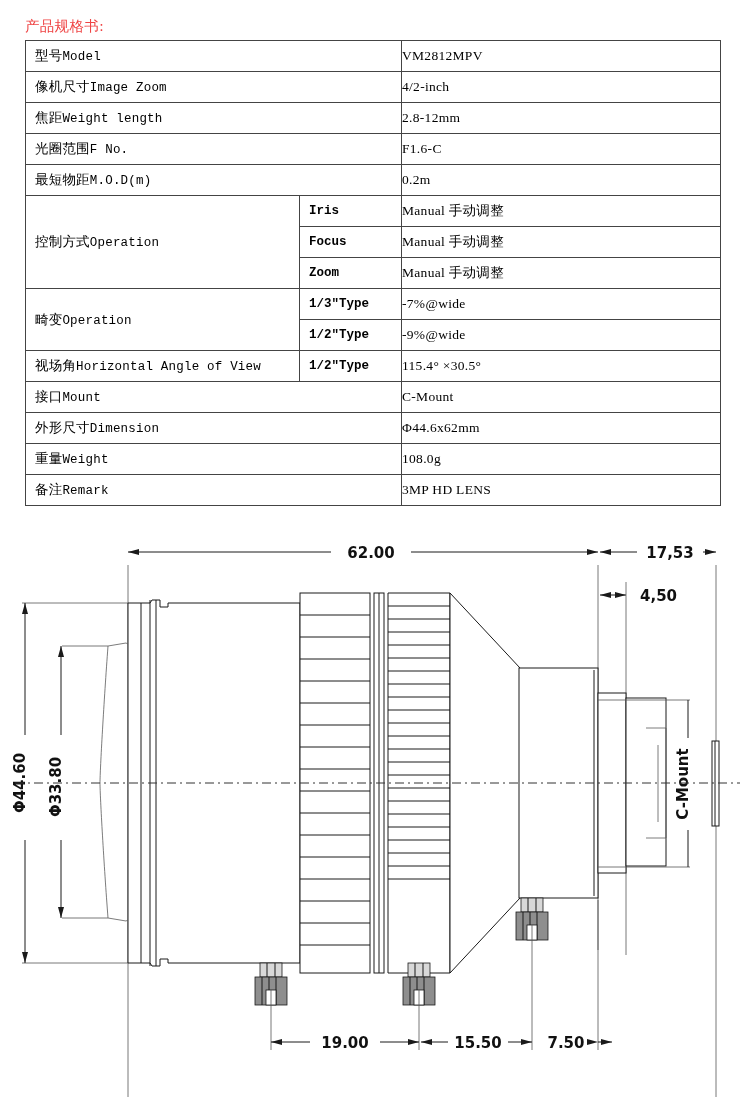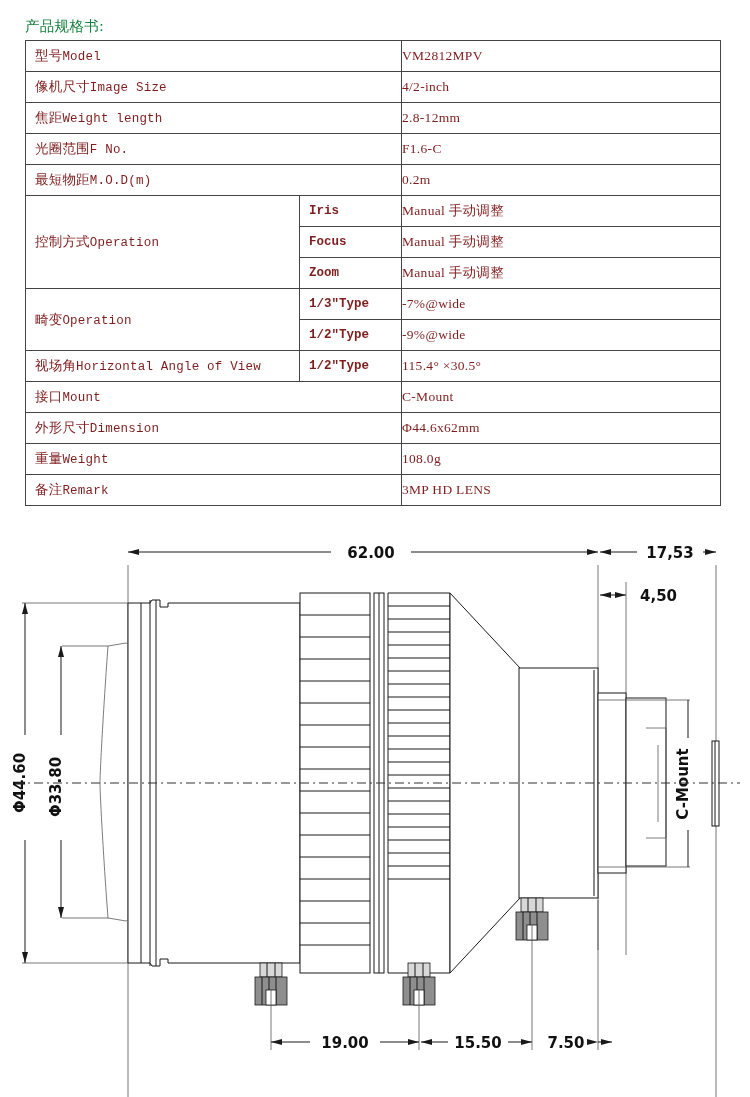--- a/index.html
+++ b/index.html
@@ -17,41 +17,41 @@
   }
 
   
   #spec-title {
     position: absolute;
     left: 25px;
     top: 17px;
     font-size: 14.5px;
     font-family: "DejaVu Sans", sans-serif;
     letter-spacing: 0.3px;
-    color: #15803d;
+    color: #ef4444;
     white-space: nowrap;
   }
 
   
   #spec-table {
     position: absolute;
     left: 25px;
     top: 40px;
     width: 695px;
     border-collapse: collapse;
     table-layout: fixed;
   }
   #spec-table td {
     border: 1px solid #444;
     height: 30px;
     padding: 0 0 0 0;
     font-size: 13.5px;
     vertical-align: middle;
     font-family: "Liberation Serif", "DejaVu Serif", serif;
-    color: #7f1d1d;
+    color: #000000;
     margin-top: 36px;
   }
   #spec-table td.label {
     padding-left: 9px;
     text-align: left;
     letter-spacing: 0.2px;
   }
   #spec-table td.subtype {
     padding-left: 9px;
     text-align: left;
@@ -150,21 +150,21 @@
     <col style="width:319px">
   </colgroup>
   <tbody>
 
     <tr>
       <td class="label" colspan="2"><span class="cjk">型号</span><span class="lat">Model</span></td>
       <td class="value lat">VM2812MPV</td>
     </tr>
 
     <tr>
-      <td class="label" colspan="2"><span class="cjk">像机尺寸</span><span class="lat">Image Size</span></td>
+      <td class="label" colspan="2"><span class="cjk">像机尺寸</span><span class="lat">Image Zoom</span></td>
       <td class="value lat">4/2-inch</td>
     </tr>
 
     <tr>
       <td class="label" colspan="2"><span class="cjk">焦距</span><span class="lat">Weight length</span></td>
       <td class="value lat">2.8-12mm</td>
     </tr>
 
     <tr>
       <td class="label" colspan="2"><span class="cjk">光圈范围</span><span class="lat">F  No.</span></td>

